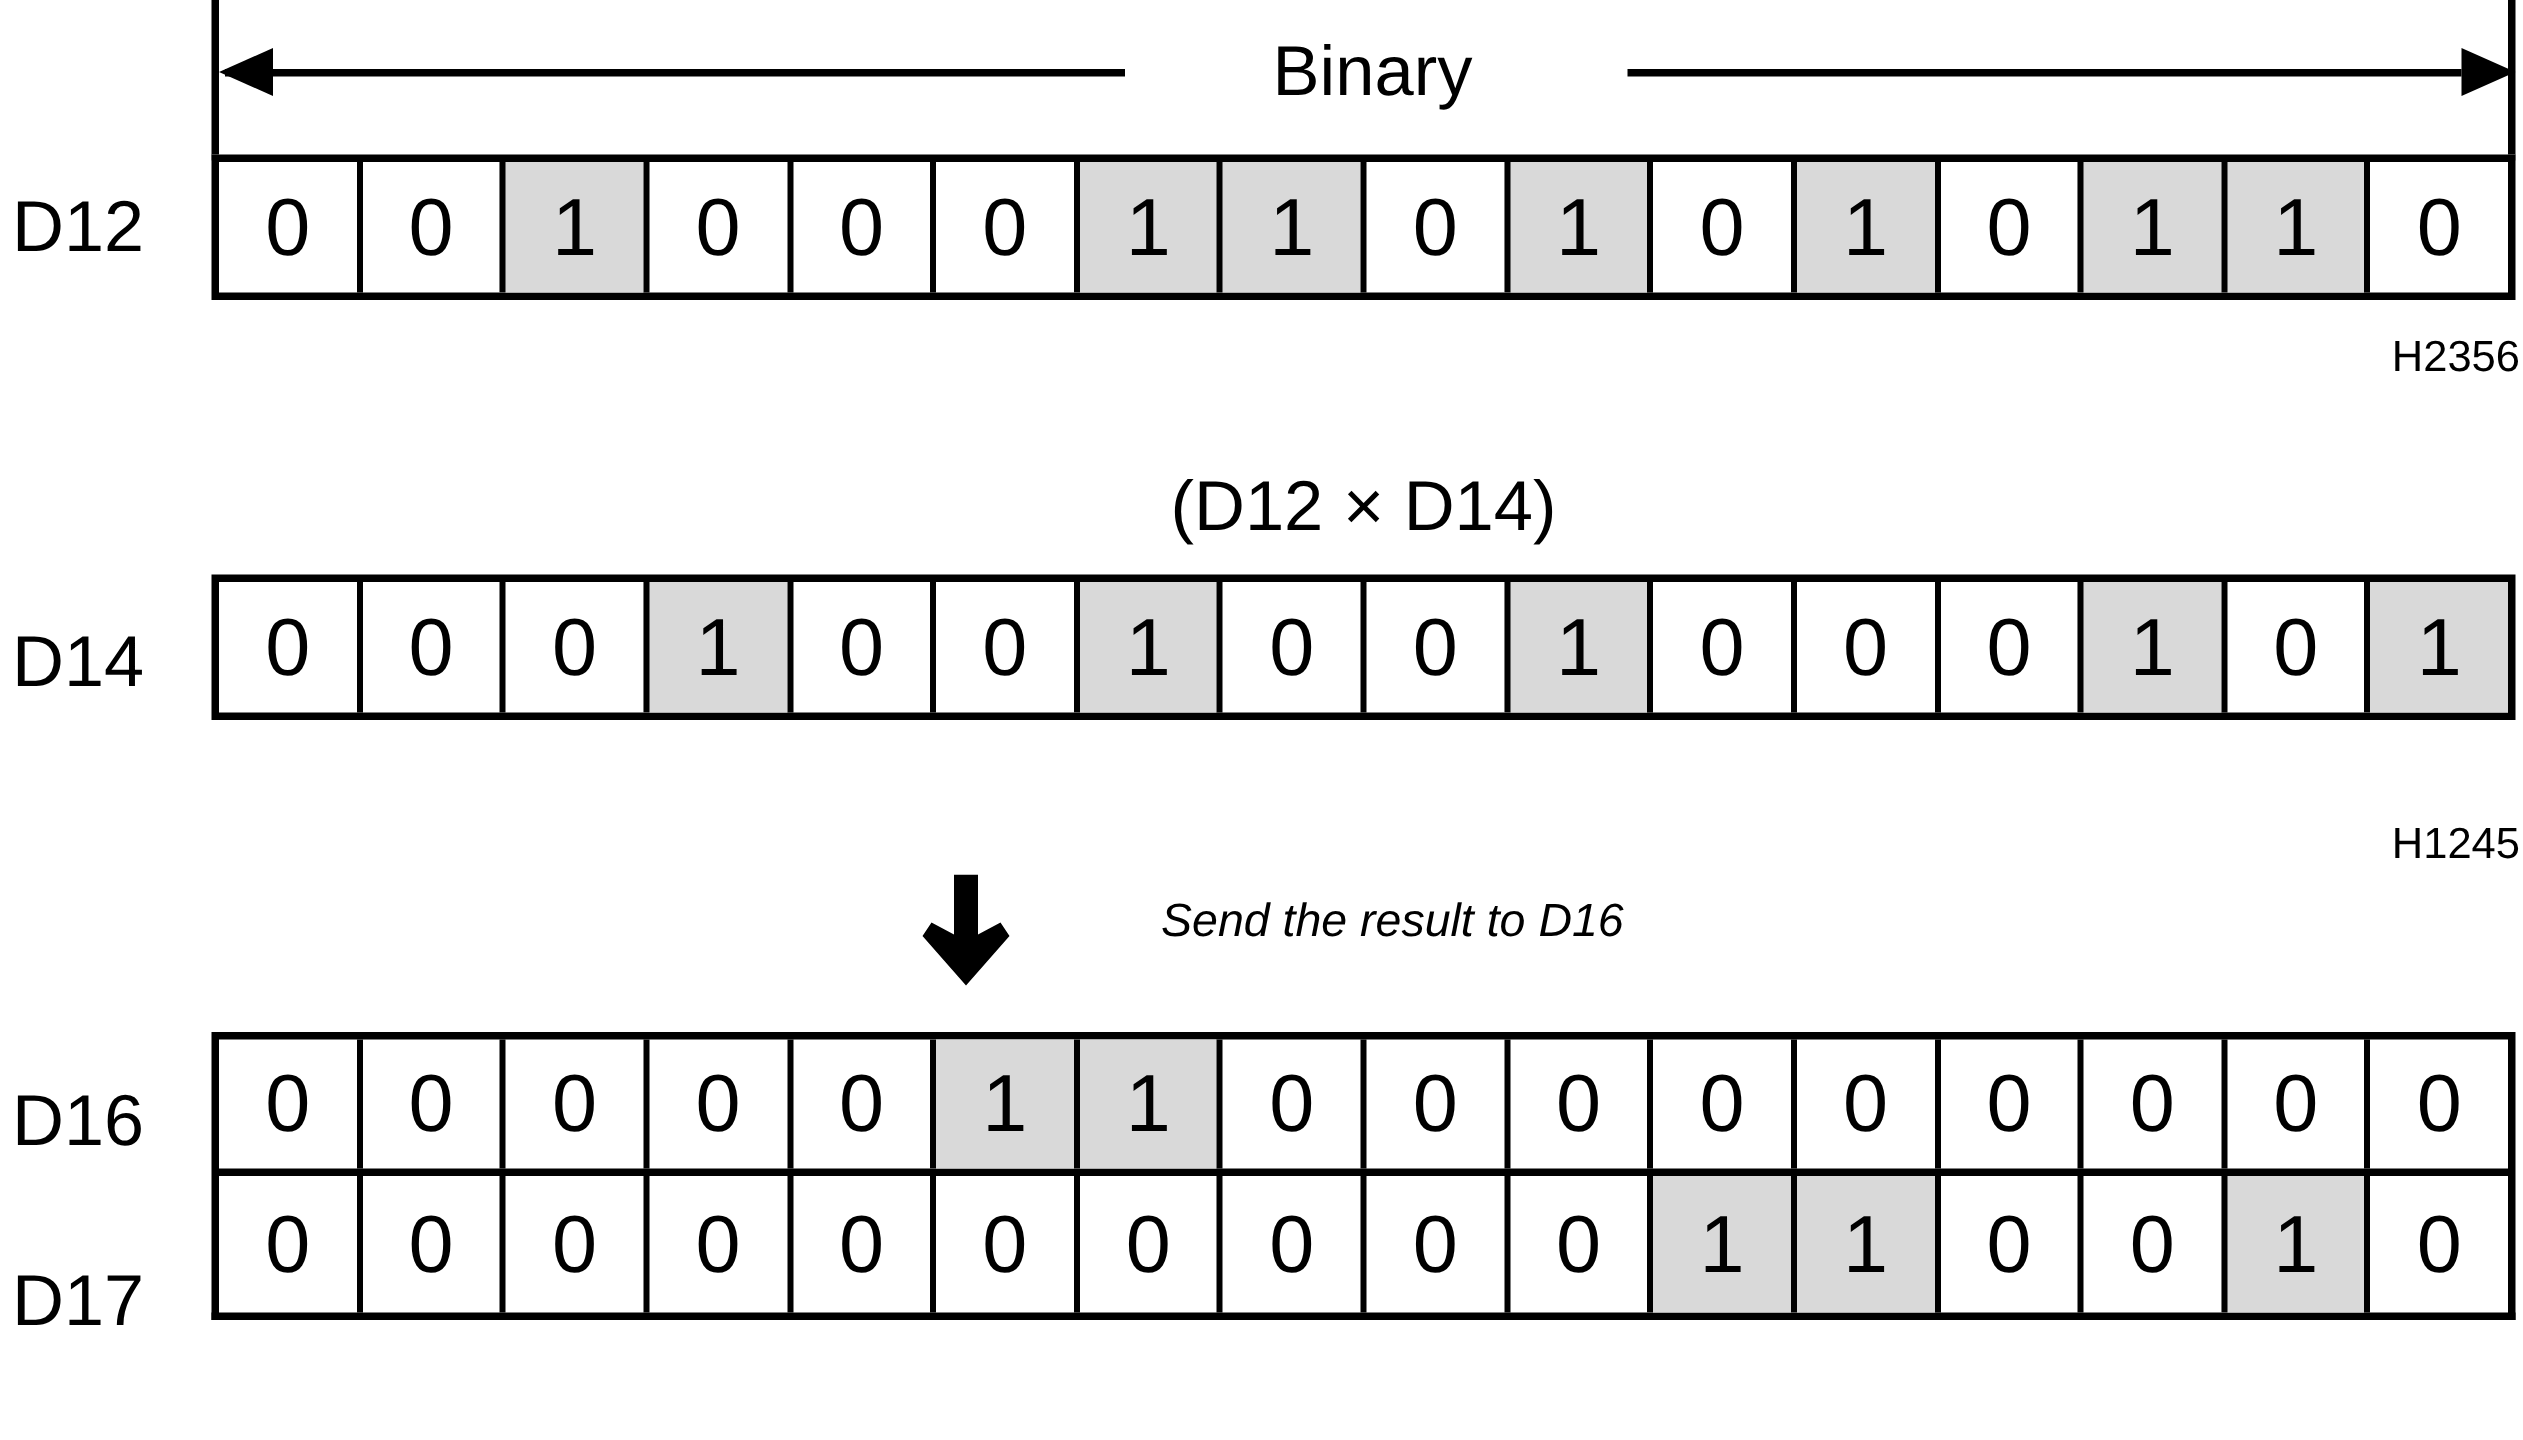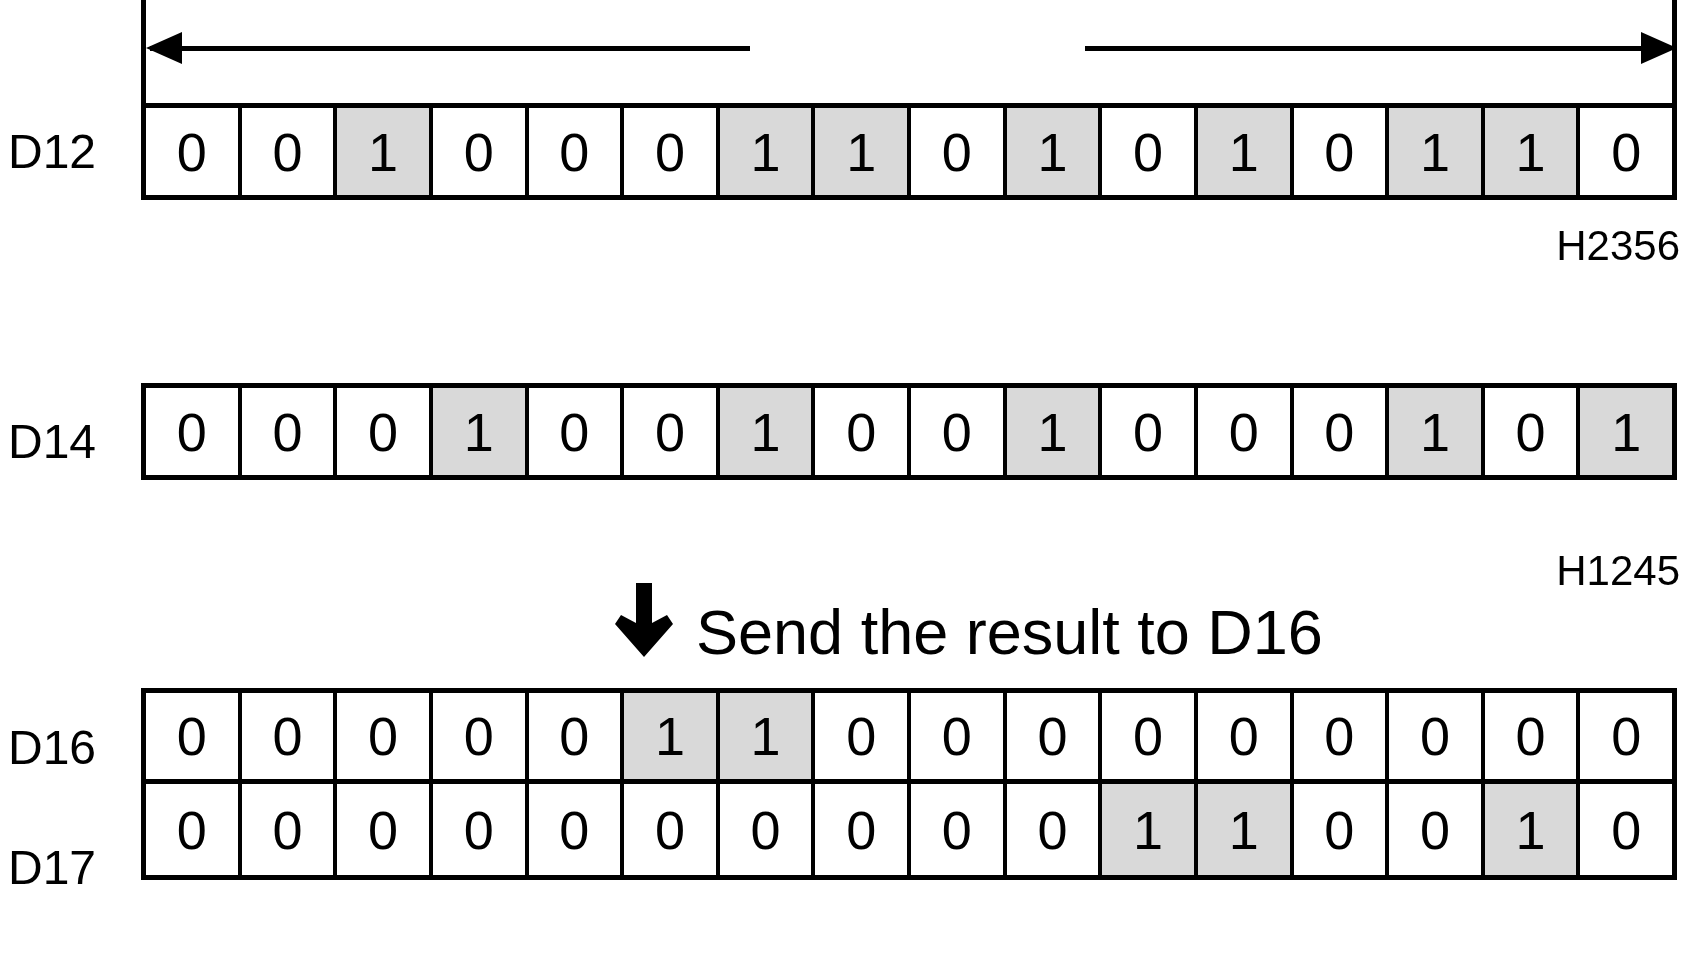--- a/index.html
+++ b/index.html
@@ -47,43 +47,44 @@
     position:absolute;left:8px;font-size:48px;line-height:1;
     transform:translateY(-50%);
   }
   #label-d12{top:152px;}
   #label-d14{top:442px;}
   #label-d16{top:736px;margin-top:12px;}
   #label-d17{top:832px;margin-top:36px;}
   
   .hex-label{
     position:absolute;right:2px;text-align:right;
-    font-size:42px;line-height:1.15;
+    font-size:29px;line-height:1.15;
   }
   #hex-d12{top:222px;}
   #hex-d14{top:503px;margin-top:44px;}
   #hex-result{top:903px;}
   
   #operation-label{
     position:absolute;left:141px;top:310px;width:1536px;
     text-align:center;font-size:47px;line-height:1.15;
   }
   #down-arrow{position:absolute;left:610px;top:583px;}
-  #send-label{position:absolute;left:696px;top:596px;font-size:63px;line-height:1.15;}
+  #send-label{position:absolute;left:774px;top:596px;font-size:31px;line-height:1.15;font-style:italic;}
 </style>
 </head>
 <body>
 
 <div id="figure" style="--bit-set-bg: #d9d9d9; --bg: #ffffff;">
 
   <div class="vtick" id="tick-left"></div>
   <div class="vtick" id="tick-right"></div>
 
   <div class="arrowhead" id="arrowhead-left"></div>
   <div class="hline" id="span-line-left"></div>
+  <div id="binary-label">Binary</div>
   <div class="hline" id="span-line-right"></div>
   <div class="arrowhead" id="arrowhead-right"></div>
 
   <div class="reg-label" id="label-d12">D12</div>
   <div class="reg-box" id="row-d12">
       <div class="bit-cell">0</div>
       <div class="bit-cell">0</div>
       <div class="bit-cell set">1</div>
       <div class="bit-cell">0</div>
       <div class="bit-cell">0</div>
@@ -94,20 +95,21 @@
       <div class="bit-cell set">1</div>
       <div class="bit-cell">0</div>
       <div class="bit-cell set">1</div>
       <div class="bit-cell">0</div>
       <div class="bit-cell set">1</div>
       <div class="bit-cell set">1</div>
       <div class="bit-cell">0</div>
     </div>
   <div class="hex-label" id="hex-d12">H2356</div>
 
+  <div id="operation-label">(D12 × D14)</div>
 
   <div class="reg-label" id="label-d14">D14</div>
   <div class="reg-box" id="row-d14">
       <div class="bit-cell">0</div>
       <div class="bit-cell">0</div>
       <div class="bit-cell">0</div>
       <div class="bit-cell set">1</div>
       <div class="bit-cell">0</div>
       <div class="bit-cell">0</div>
       <div class="bit-cell set">1</div>

